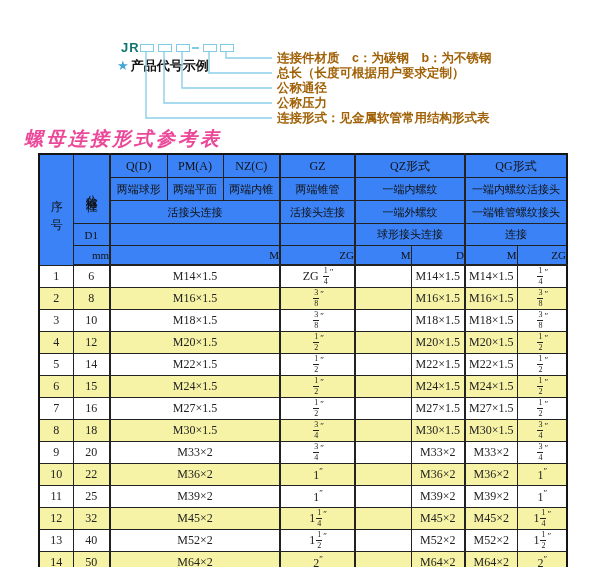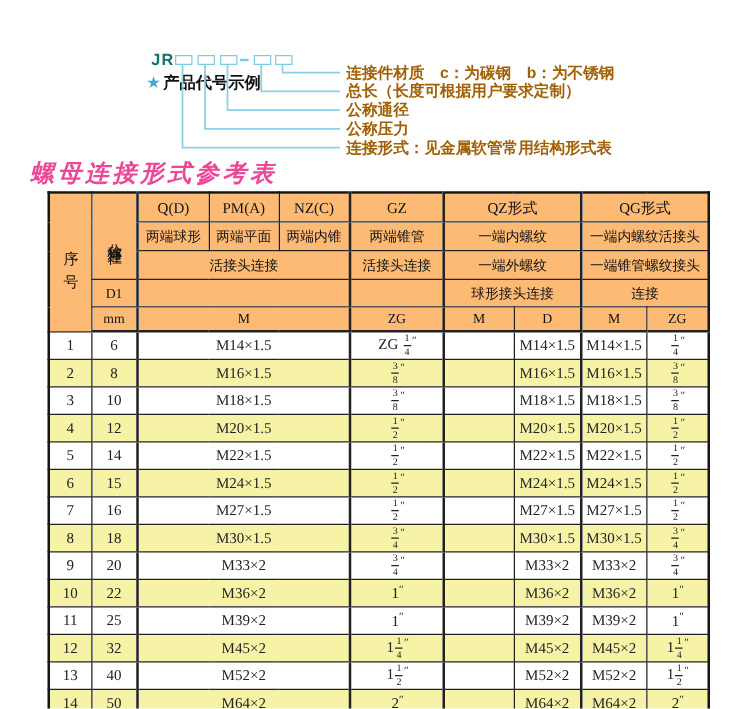--- a/index.html
+++ b/index.html
@@ -17,26 +17,26 @@
 
   
   .table-title{position:absolute;left:24px;top:126px;font-size:19px;font-weight:bold;font-style:italic;
                color:#ec4899;letter-spacing:3px;font-family:"Liberation Serif","DejaVu Serif",serif;}
 
   
   table.ref{position:absolute;left:38px;top:153px;width:528px;border-collapse:collapse;table-layout:fixed;
             border:2px solid #151515;font-family:"Liberation Serif","DejaVu Serif",serif;}
   table.ref th,table.ref td{border:1px solid #222;padding:0;text-align:center;vertical-align:middle;
             overflow:hidden;white-space:nowrap;}
-  table.ref th{background:#fdba74;font-weight:normal;color:#111;font-size:11px;}
+  table.ref th{background:#3b82f6;font-weight:normal;color:#111;font-size:11px;}
   tr.hr1 th{height:22px;font-size:12px;}
   tr.hr2 th{height:22px;}
   tr.hr3 th{height:22px;margin-top:19px;}
   tr.hr4 th{height:21px;}
-  tr.hr5 th{height:18px;font-size:11px;border-bottom-width:2px;}
+  tr.hr5 th{height:18px;font-size:11px;border-bottom-width:2px;text-align:right;}
   th.vtext-serial{writing-mode:vertical-lr;letter-spacing:20px;font-size:12px;padding-top:14px;}
   th.vtext-dn{writing-mode:vertical-lr;letter-spacing:2px;font-size:10.5px;}
   tbody td{height:21px;font-size:12px;color:#222;background:#fff;}
   tbody tr.alt td{background:#f7f3a6;}
   .bl2{border-left-width:2px !important;}
 
   
   .frac{display:inline-block;vertical-align:middle;text-align:center;line-height:1;font-size:8px;margin:0 1px;}
   .frac .num{display:block;border-bottom:1px solid #222;padding:0 1px 1px;}
   .frac .den{display:block;padding-top:1px;}

